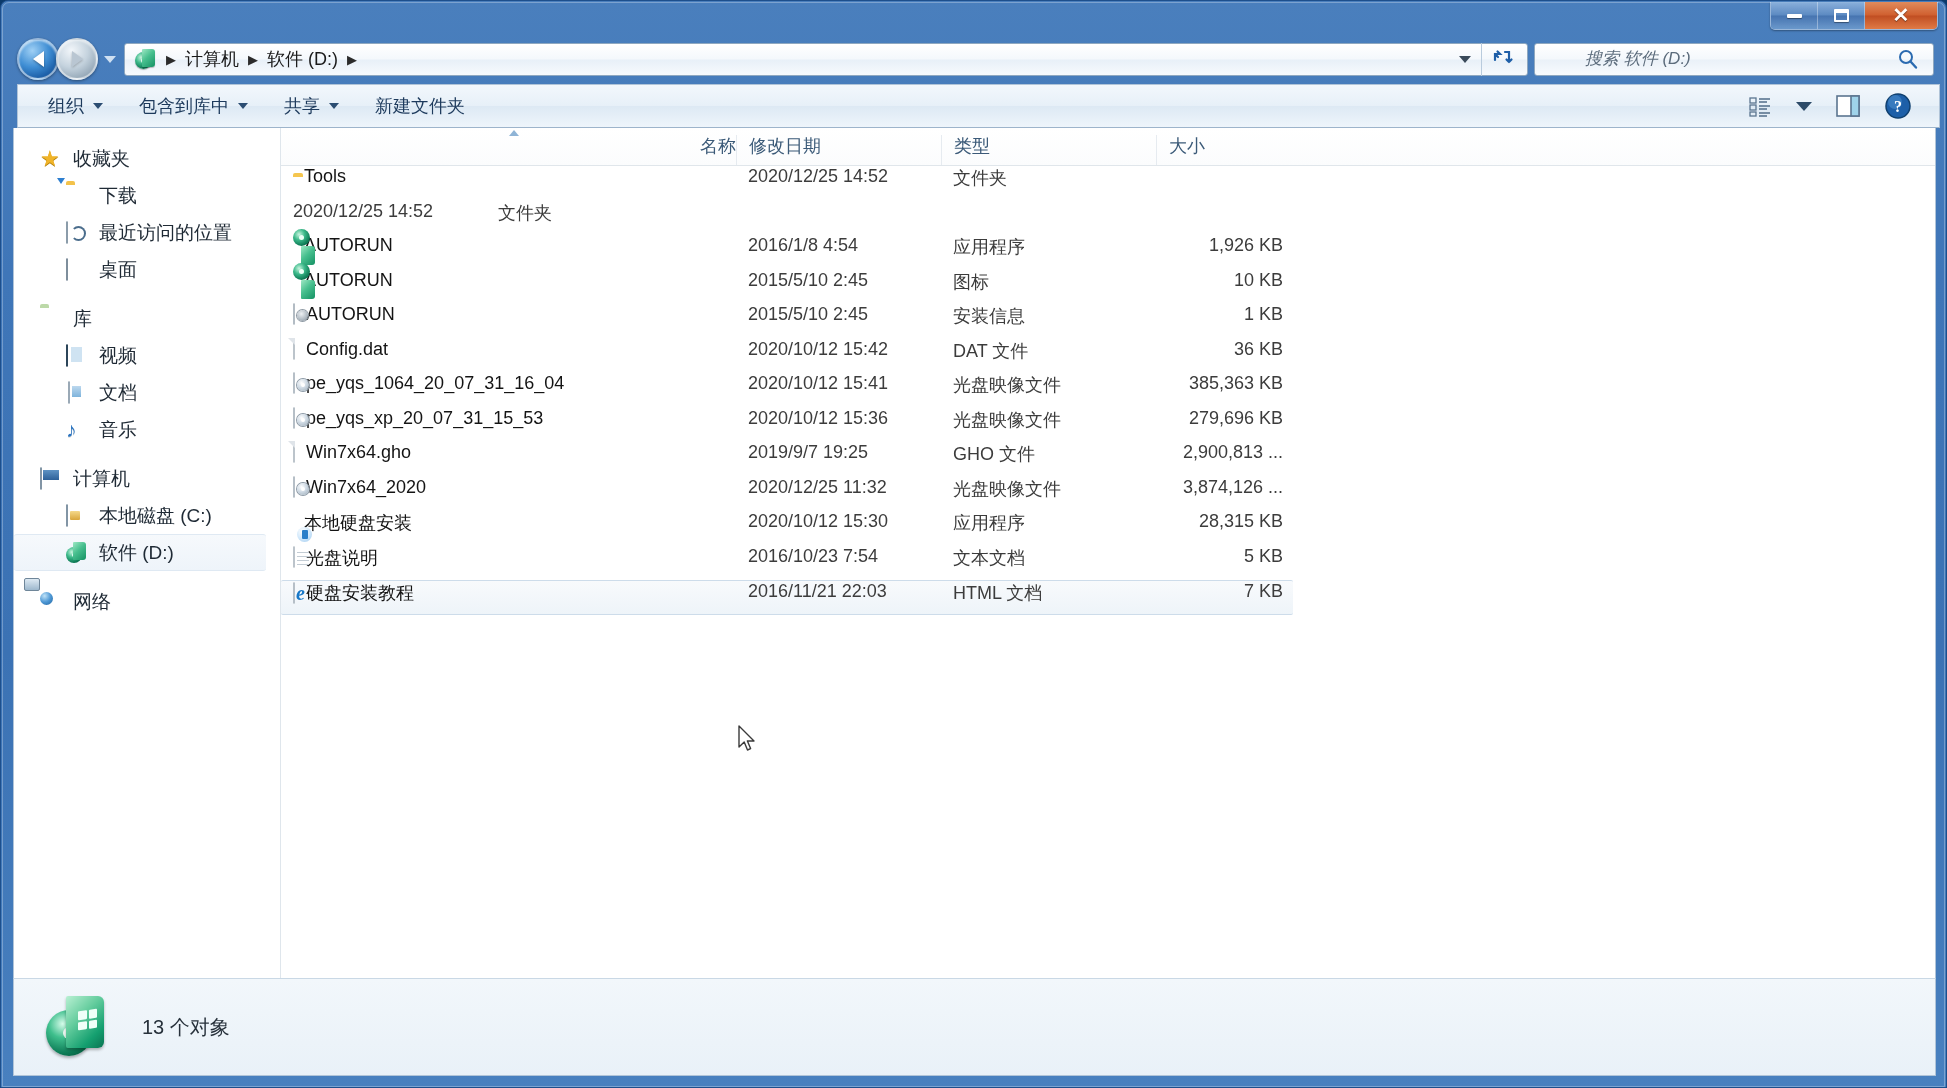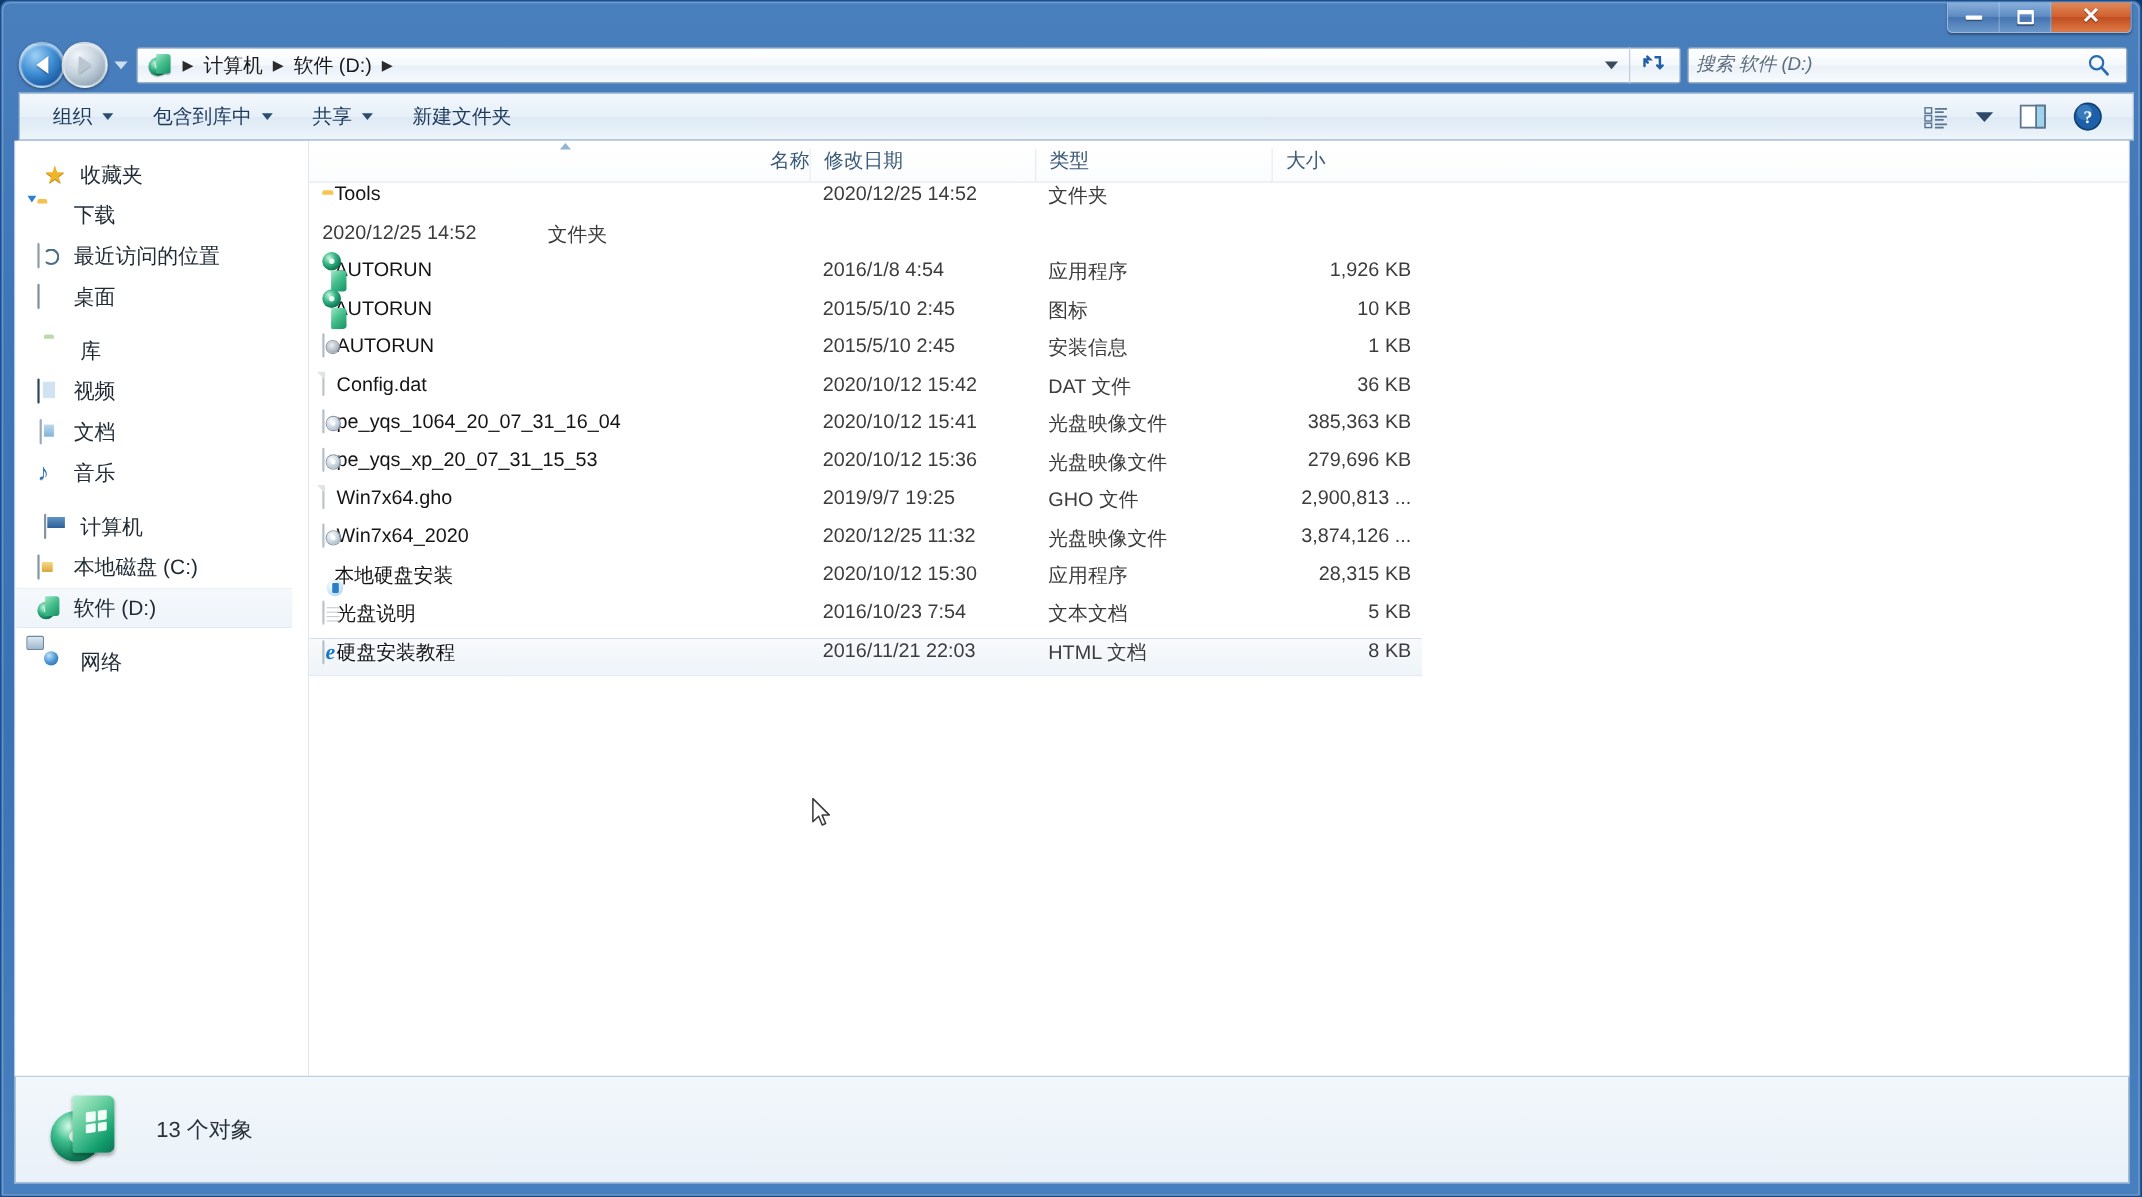--- a/index.html
+++ b/index.html
@@ -160,21 +160,22 @@
     background: linear-gradient(180deg, #ffffff 0%, #f4f8fc 48%, #eaf1f8 52%, #f8fbfe 100%);
     border: 1px solid #8fa8c0;
     border-radius: 3px;
     display: flex; align-items: center;
     box-shadow: inset 0 1px 1px rgba(255,255,255,0.9);
   }
   #searchinput {
     flex: 1; border: none; outline: none; background: transparent;
     font-family: "Liberation Sans", sans-serif;
     font-size: 17px; color: #4e5f70;
-    padding: 0 10px 0 7px;
+    padding: 0 10px 0 22px;
+    margin-left: 28px;
   }
   #searchinput::placeholder { color: #5c6c7c; font-style: italic; opacity: 1; }
   #searchicon { padding-right: 14px; display: flex; }
 
   
   #toolbar {
     position: absolute; left: 16px; top: 83px;
     width: 1923px; height: 44px;
     background: linear-gradient(180deg, #f2f7fc 0%, #e7f0f8 50%, #dde9f4 51%, #eef5fb 100%);
     border: 1px solid #b0c4d8;
@@ -215,21 +216,21 @@
     padding-top: 12px;
     overflow: hidden;
   }
   .navgroup { margin-bottom: 12px; }
   .navitem {
     display: flex; align-items: center; gap: 11px;
     height: 37px; padding-left: 26px;
     font-size: 19px; color: #1f2a35;
     white-space: nowrap;
   }
-  .navitem.child { padding-left: 20px; font-size: 19px; }
+  .navitem.child { padding-left: 52px; font-size: 19px; }
   .navitem.root { font-weight: normal; }
   .navitem.selected {
     background: linear-gradient(180deg, #f6f9fc 0%, #eef4fa 100%);
     border-top: 1px solid #dfe9f3;
     border-bottom: 1px solid #dfe9f3;
     height: 37px;
     margin-right: 14px;
     border-radius: 3px;
   }
   .navicon { width: 22px; height: 22px; flex: none; position: relative; }
@@ -874,21 +875,21 @@
             <div class="cell cell-type">文本文档</div>
             <div class="cell cell-size">5 KB</div>
           </div>
           <div class="filerow selected">
             <div class="cell-name">
               <span><span class="fico"><span class="fico-html"></span></span></span>
               <span>硬盘安装教程</span>
             </div>
             <div class="cell cell-date">2016/11/21 22:03</div>
             <div class="cell cell-type">HTML 文档</div>
-            <div class="cell cell-size">8 KB</div>
+            <div class="cell cell-size">7 KB</div>
           </div>
         </div>
     </div>
   </div>
 
   <div id="details">
     <div id="detail-icon">
       <span class="big-round"></span>
       <span class="big-case"></span>
       <span class="flag">

